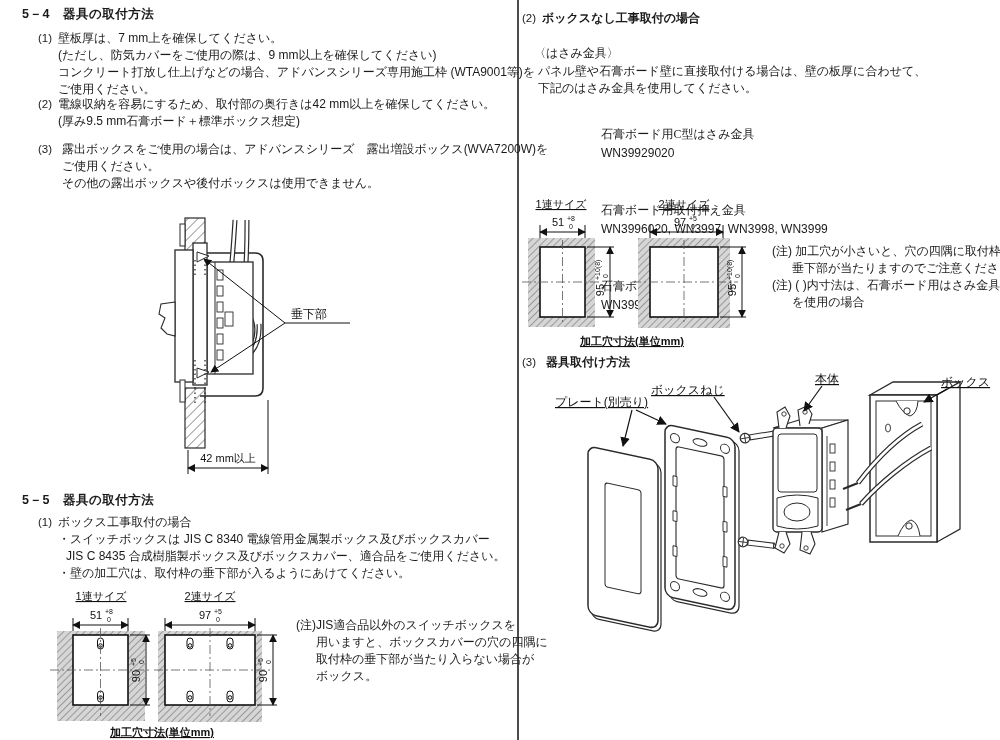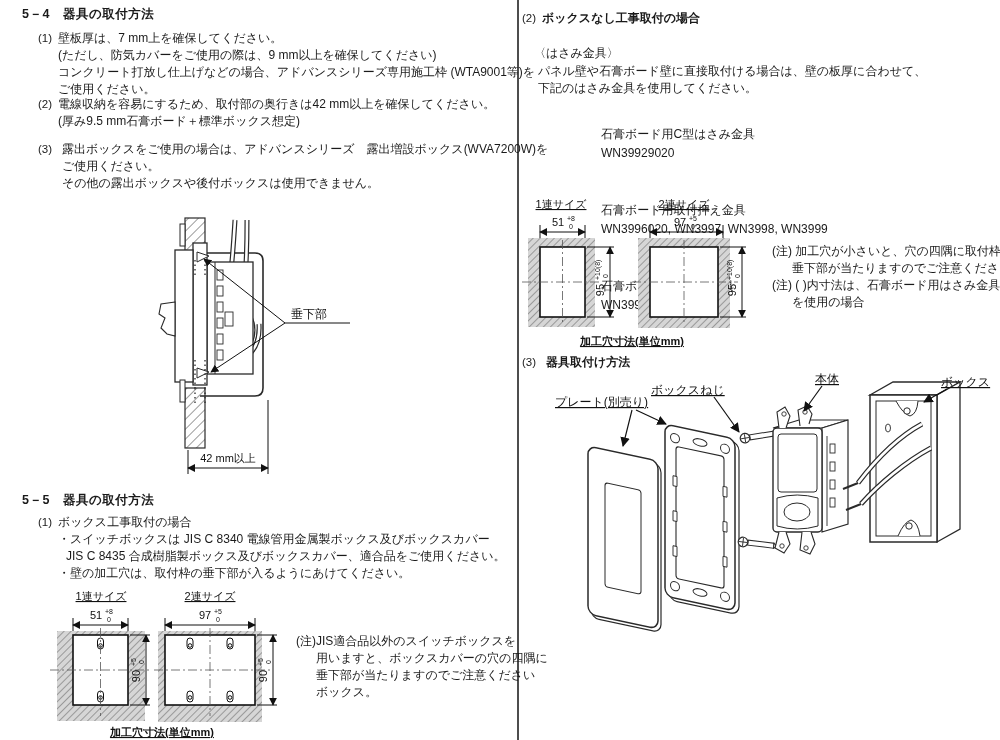--- a/index.html
+++ b/index.html
@@ -6,21 +6,21 @@
   #page{position:relative;width:1000px;height:740px;background:#ffffff;overflow:hidden;
         font-family:"Liberation Sans","DejaVu Sans",sans-serif;color:#1a1a1a;}
   .abs{position:absolute;}
   .tline{font-size:12px;line-height:17px;white-space:pre;}
   .heading{font-size:12.5px;font-weight:bold;letter-spacing:0.5px;white-space:pre;}
   .item{display:flex;}
   .item .no{font-size:11.5px;line-height:17px;width:20px;flex:0 0 auto;white-space:pre;}
   .ind{padding-left:20px;}
   .ind2{padding-left:8px;}
   .partrow{font-size:12px;line-height:19px;white-space:pre;}
-  .partrow .pname{display:inline-block;width:159px;}
+  .partrow .pname{display:inline-block;width:159px;font-family:Liberation Serif, serif;}
   .divider{position:absolute;left:517px;top:0;width:2px;height:740px;background:#4d4d4d;}
   svg{display:block;}
   svg text{font-family:"Liberation Sans","DejaVu Sans",sans-serif;fill:#111;}
   text.dlabel{font-size:11px;}
   text.dmain{font-size:11px;}
   text.tol{font-size:7px;}
   text.fig{font-size:12px;}
   .u{text-decoration:underline;}
 </style>
 </head>
@@ -218,24 +218,24 @@
       </g>
       <g transform="translate(214,82) rotate(-90)">
         <text class="dmain" x="-6" y="3" text-anchor="middle">90</text>
         <text class="tol" x="4" y="-1">+5</text>
         <text class="tol" x="6" y="7">0</text>
       </g>
       <text class="dlabel u" x="112" y="148" text-anchor="middle" style="font-weight:bold">加工穴寸法(単位mm)</text>
     </svg>
   </div>
 
-  <div class="abs" style="left:296px;top:617px;margin-top:16px;">
+  <div class="abs" style="left:296px;top:617px;">
     <div class="tline">(注)JIS適合品以外のスイッチボックスを</div>
     <div class="tline ind">用いますと、ボックスカバーの穴の四隅に</div>
-    <div class="tline ind">垂下部が当たりますのでご注意ください</div>
+    <div class="tline ind">取付枠の垂下部が当たり入らない場合が</div>
     <div class="tline ind">ボックス。</div>
   </div>
 
   <div class="abs item" style="left:522px;top:10px;">
     <span class="no">(2)</span>
     <div class="tline" style="font-weight:bold">ボックスなし工事取付の場合</div>
   </div>
 
   <div class="abs tline" style="left:534px;top:45px;">〈はさみ金具〉</div>
   <div class="abs" style="left:538px;top:63px;">

